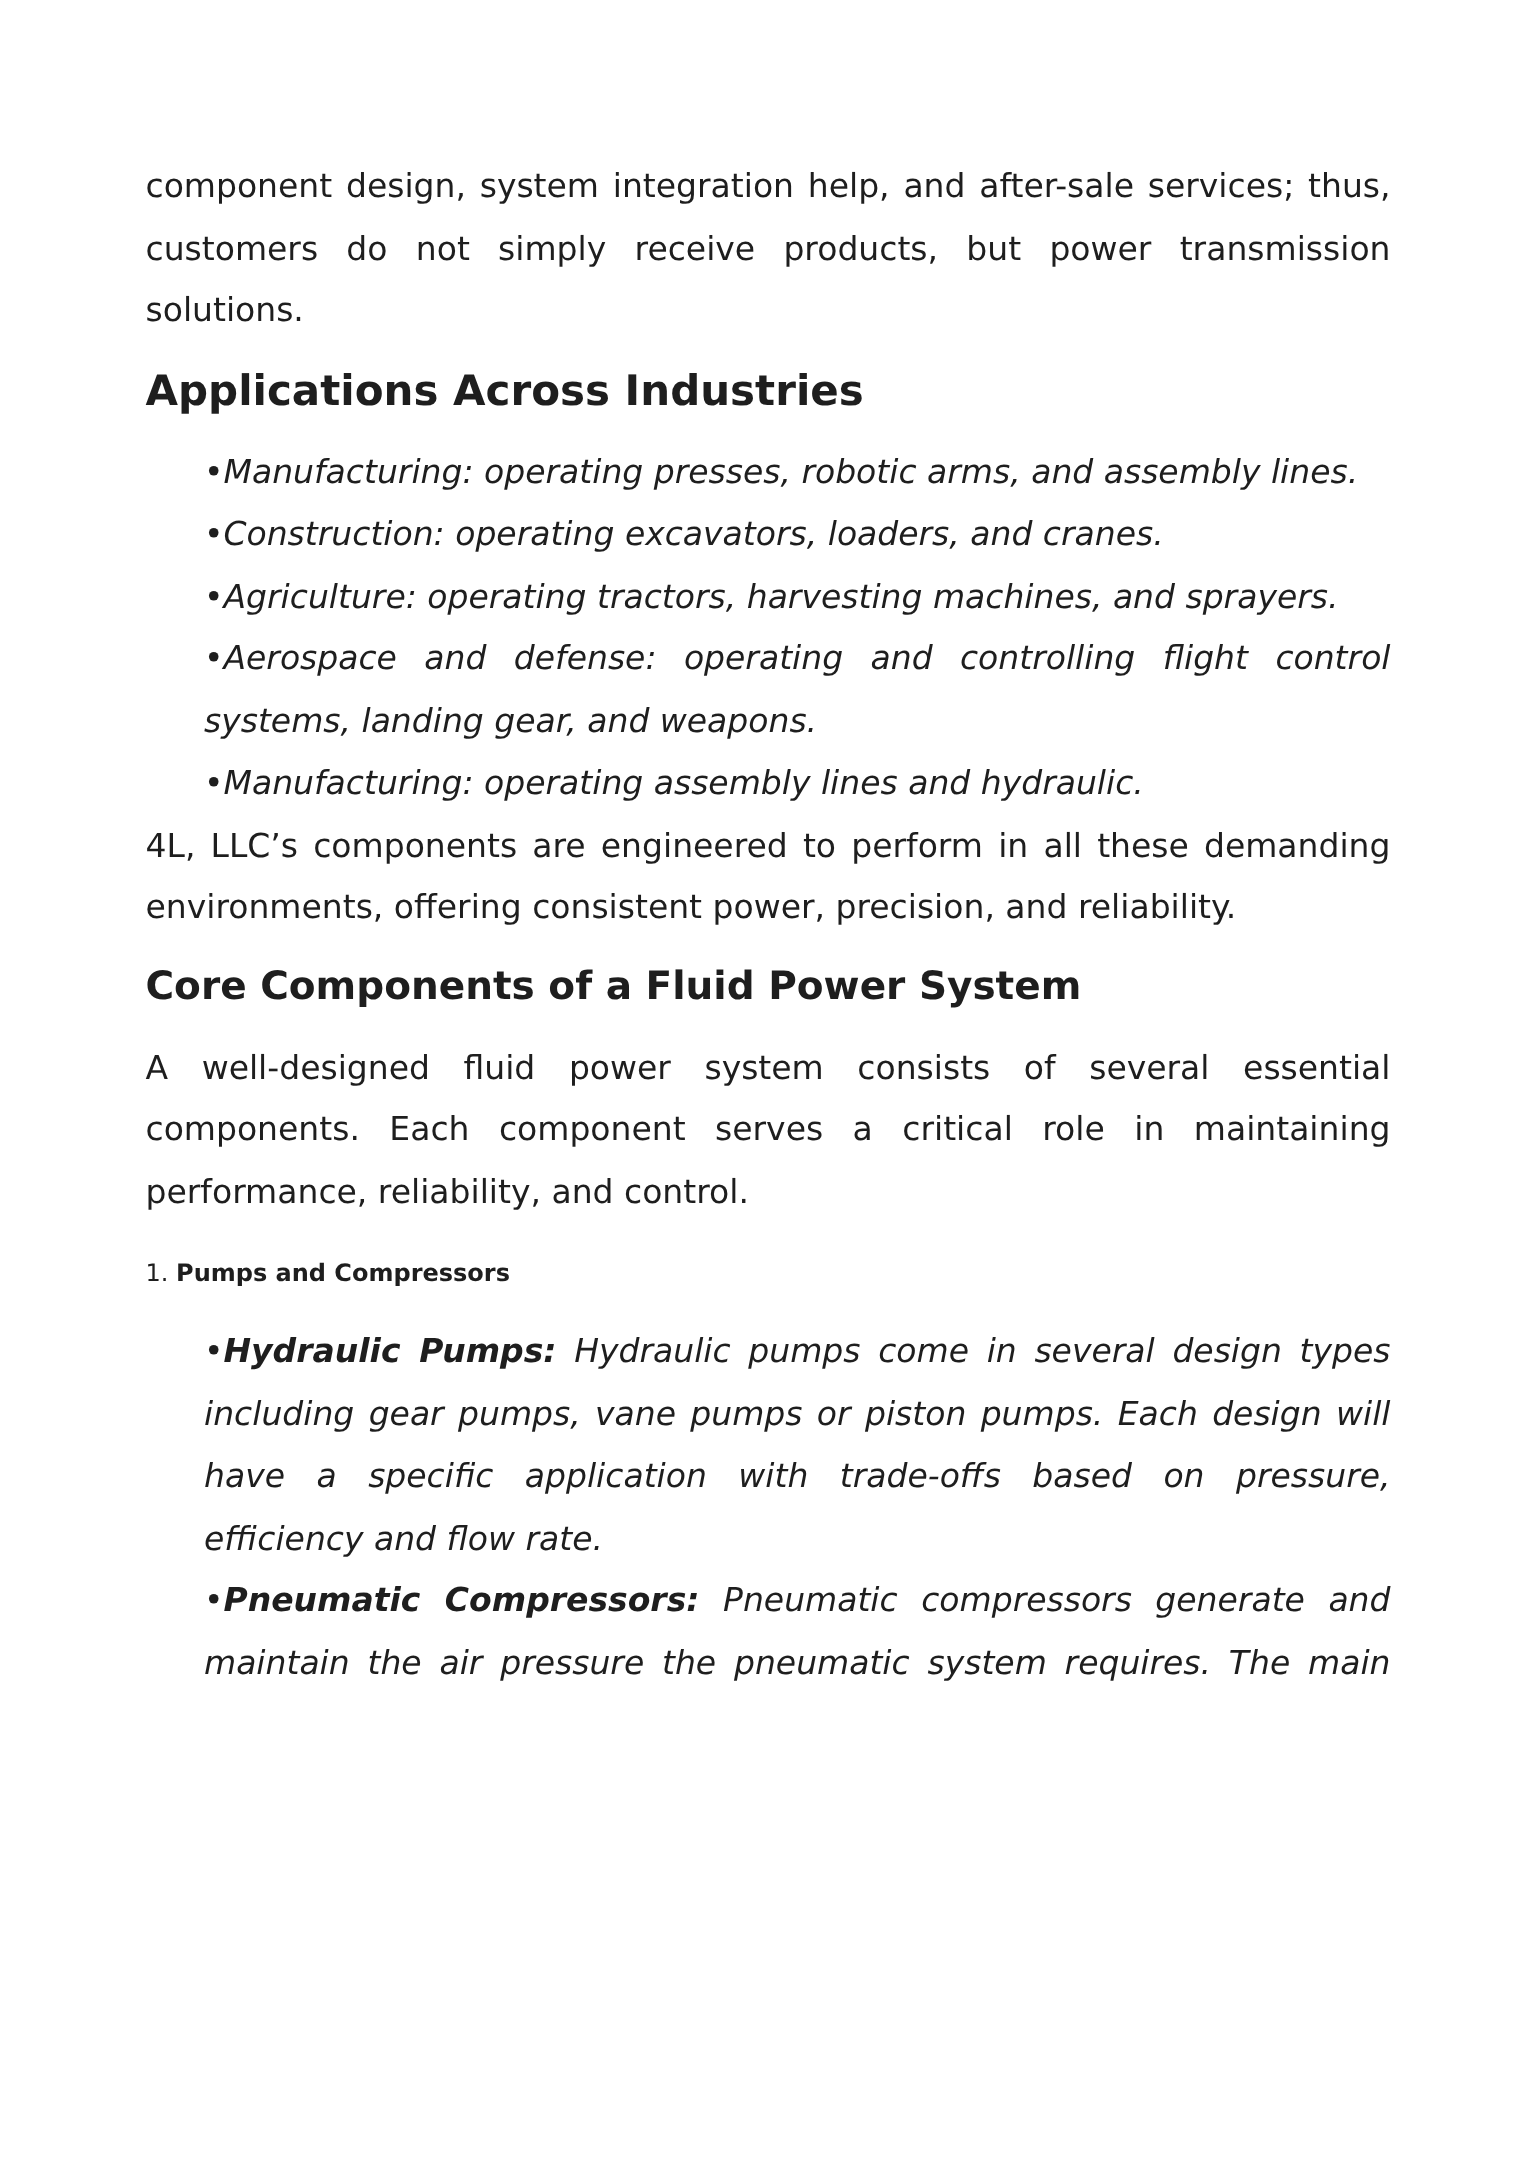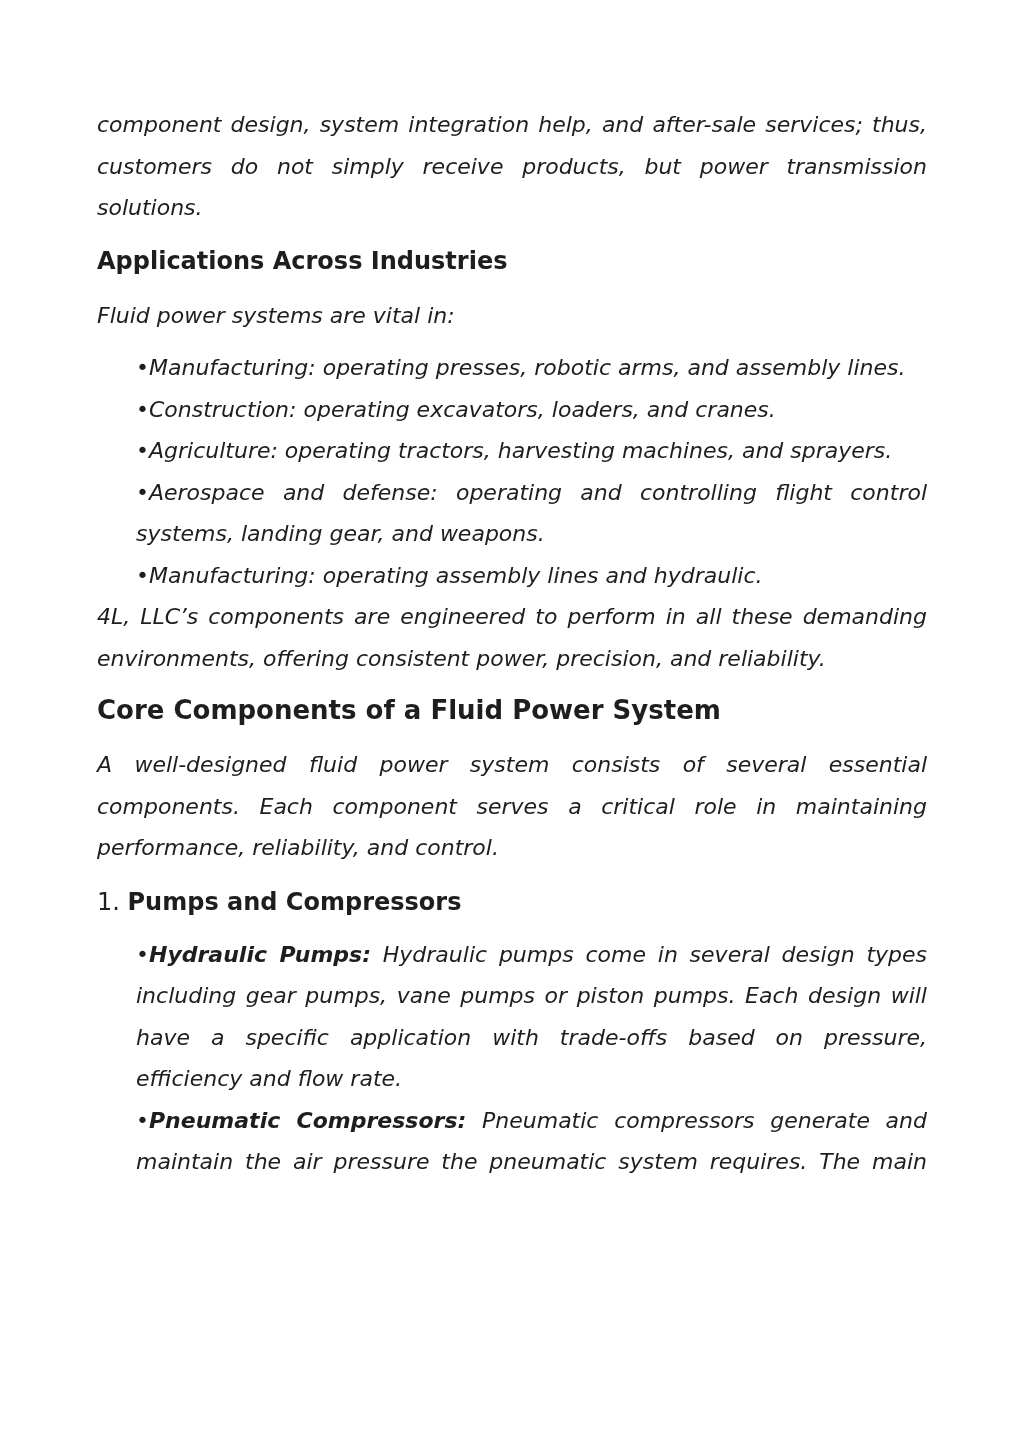--- a/index.html
+++ b/index.html
@@ -13,36 +13,35 @@
     font-family: "DejaVu Sans", "Liberation Sans", sans-serif;
     font-size: 22px;
     line-height: 41.5px;
     display: flex;
     flex-direction: column;
     overflow: hidden;
   }
   .para {
     margin: 0 0 11px 0;
     text-align: justify;
-    font-style: italic;
   }
   .h-section {
-    font-size: 24px;
+    font-size: 28px;
     line-height: 32px;
     font-weight: bold;
     margin: 5px 0 18px 0;
   }
   .h-main {
     font-size: 26px;
     line-height: 36px;
     font-weight: bold;
     margin: 2px 0 16px 0;
   }
   .h-sub {
-    font-size: 24px;
+    font-size: 16px;
     line-height: 32px;
     font-weight: normal;
     margin: 6px 0 16px 0;
   }
   .h-sub .bold-part { font-weight: bold; }
   .list {
     margin: 0;
     padding: 0 0 0 39px;
     font-style: italic;
   }
@@ -55,21 +54,20 @@
 </style>
 </head>
 <body>
 
 <div class="page">
 
   <p class="para">component design, system integration help, and after-sale services; thus, customers do not simply receive products, but power transmission solutions.</p>
 
   <h3 class="h-section">Applications Across Industries</h3>
 
-  <p class="para">Fluid power systems are vital in:</p>
 
   <div class="list">
     <p class="li"><span>•</span><span>Manufacturing: operating presses, robotic arms, and assembly lines.</span></p>
     <p class="li"><span>•</span><span>Construction: operating excavators, loaders, and cranes.</span></p>
     <p class="li"><span>•</span><span>Agriculture: operating tractors, harvesting machines, and sprayers.</span></p>
     <p class="li"><span>•</span><span>Aerospace and defense: operating and controlling flight control systems, landing gear, and weapons.</span></p>
     <p class="li"><span>•</span><span>Manufacturing: operating assembly lines and hydraulic.</span></p>
   </div>
 
   <p class="para">4L, LLC’s components are engineered to perform in all these demanding environments, offering consistent power, precision, and reliability.</p>

